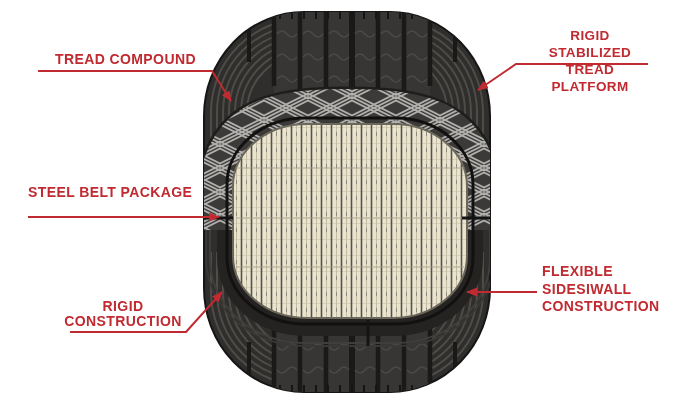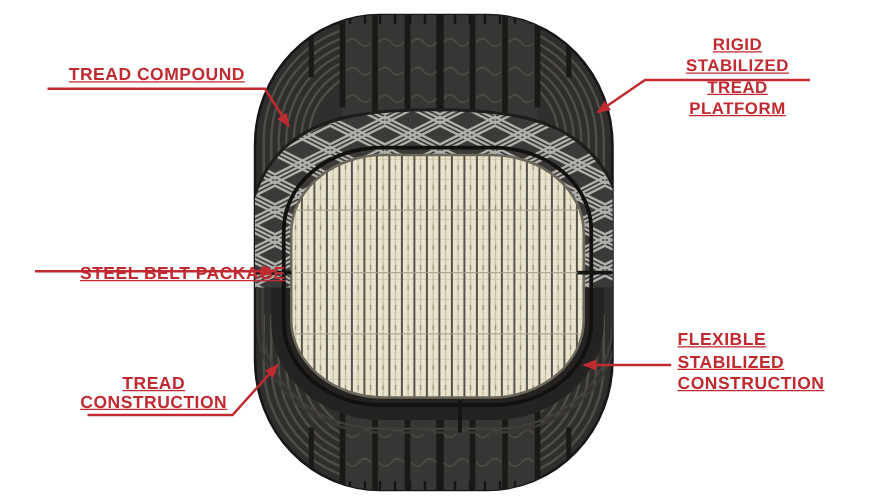--- a/index.html
+++ b/index.html
@@ -1,23 +1,23 @@
 <!DOCTYPE html>
 <html><head>
 <meta charset="utf-8">
 <style>
   html,body{margin:0;padding:0;background:#ffffff;}
   #stage{position:relative;width:700px;height:400px;background:#ffffff;overflow:hidden;
          font-family:"Liberation Sans",sans-serif;}
   #tire-svg{position:absolute;left:0;top:0;}
   .diagram-label{position:absolute;color:#c02a30;font-weight:bold;font-size:14px;
-                 line-height:16px;letter-spacing:.4px;white-space:pre-line;text-decoration:underline;}
+                 line-height:16px;letter-spacing:.4px;white-space:pre-line;}
   #lbl-tread{left:55px;top:51px;}
   #lbl-rigid{left:528px;top:27px;width:124px;text-align:center;font-size:13.5px;line-height:17px;}
-  #lbl-steel{left:28px;top:210px;margin-left:36px;}
+  #lbl-steel{left:28px;top:184px;}
   #lbl-bead{left:56px;top:299px;width:134px;text-align:center;line-height:15px;}
   #lbl-side{left:542px;top:263px;line-height:17.5px;}
 </style>
 </head>
 <body>
 
 <div id="stage">
 
   <svg id="tire-svg" width="700" height="400" viewBox="0 0 700 400">
     <defs>
@@ -178,18 +178,18 @@
       <path d="M28,217 L219,217" marker-end="url(#arrow)"></path>
       <path d="M70,332 L186,332 L222,292" marker-end="url(#arrow)"></path>
       <path d="M537,292 L467,292" marker-end="url(#arrow)"></path>
     </g>
   </svg>
 
   <div id="lbl-tread" class="diagram-label">TREAD COMPOUND</div>
   <div id="lbl-rigid" class="diagram-label">RIGID STABILIZED
 TREAD PLATFORM</div>
   <div id="lbl-steel" class="diagram-label">STEEL BELT PACKAGE</div>
-  <div id="lbl-bead" class="diagram-label">TREAD
+  <div id="lbl-bead" class="diagram-label">RIGID
 CONSTRUCTION</div>
   <div id="lbl-side" class="diagram-label">FLEXIBLE
-STABILIZED
+SIDESIWALL
 CONSTRUCTION</div>
 </div>
 
 </body></html>

